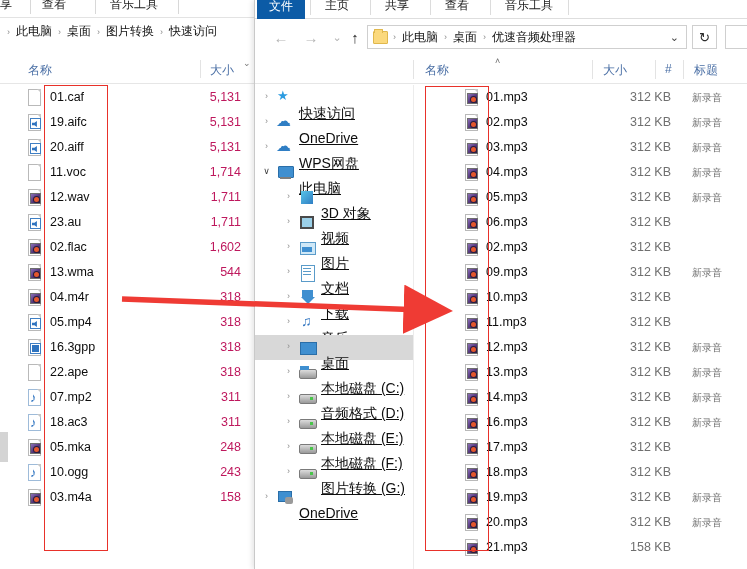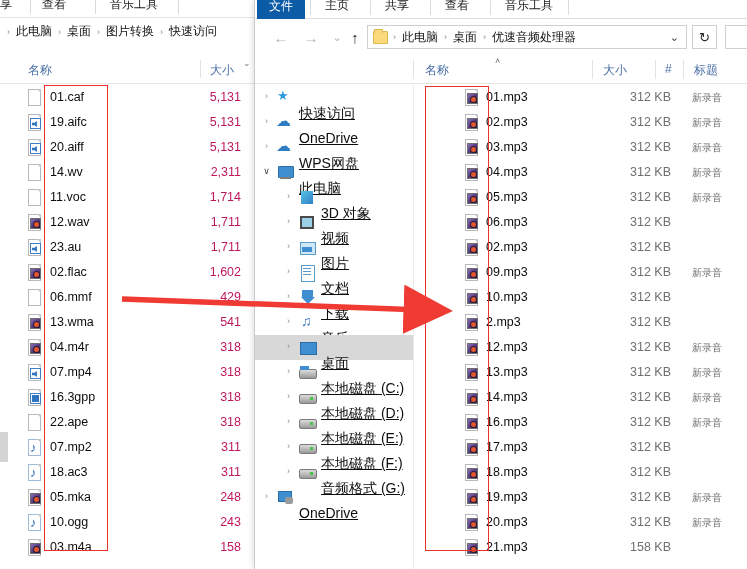--- a/index.html
+++ b/index.html
@@ -386,61 +386,51 @@
           <span class="nm">19.aifc</span>
           <span class="sz">5,131</span>
         </div>
         <div class="lrow">
           <span class="ic"><span class="fico snd"><span class="page"></span><span class="badge"></span></span></span>
           <span class="nm">20.aiff</span>
           <span class="sz">5,131</span>
         </div>
         <div class="lrow">
           <span class="ic"><span class="fico"><span class="page"></span></span></span>
-          <span class="nm">14.wv</span>
-          <span class="sz">2,311</span>
-        </div>
-        <div class="lrow">
-          <span class="ic"><span class="fico"><span class="page"></span></span></span>
           <span class="nm">11.voc</span>
           <span class="sz">1,714</span>
         </div>
         <div class="lrow">
           <span class="ic"><span class="fico wmp"><span class="page"></span><span class="badge"></span></span></span>
           <span class="nm">12.wav</span>
           <span class="sz">1,711</span>
         </div>
         <div class="lrow">
           <span class="ic"><span class="fico snd"><span class="page"></span><span class="badge"></span></span></span>
           <span class="nm">23.au</span>
           <span class="sz">1,711</span>
         </div>
         <div class="lrow">
           <span class="ic"><span class="fico wmp"><span class="page"></span><span class="badge"></span></span></span>
           <span class="nm">02.flac</span>
           <span class="sz">1,602</span>
         </div>
         <div class="lrow">
-          <span class="ic"><span class="fico"><span class="page"></span></span></span>
-          <span class="nm">06.mmf</span>
-          <span class="sz">429</span>
-        </div>
-        <div class="lrow">
           <span class="ic"><span class="fico wmp"><span class="page"></span><span class="badge"></span></span></span>
           <span class="nm">13.wma</span>
-          <span class="sz">541</span>
+          <span class="sz">544</span>
         </div>
         <div class="lrow">
           <span class="ic"><span class="fico wmp"><span class="page"></span><span class="badge"></span></span></span>
           <span class="nm">04.m4r</span>
           <span class="sz">318</span>
         </div>
         <div class="lrow">
           <span class="ic"><span class="fico snd"><span class="page"></span><span class="badge"></span></span></span>
-          <span class="nm">07.mp4</span>
+          <span class="nm">05.mp4</span>
           <span class="sz">318</span>
         </div>
         <div class="lrow">
           <span class="ic"><span class="fico vid"><span class="page"></span><span class="badge"></span></span></span>
           <span class="nm">16.3gpp</span>
           <span class="sz">318</span>
         </div>
         <div class="lrow">
           <span class="ic"><span class="fico"><span class="page"></span></span></span>
           <span class="nm">22.ape</span>
@@ -585,36 +575,36 @@
           <span class="tlbl" style="left: 66px;">桌面</span>
         </div>
         <div class="tnode">
           <span class="exp" style="left: 28px;">›</span>
           <span class="tico diskc" style="position: absolute; left: 44px; top: 4px;"></span>
           <span class="tlbl" style="left: 66px;">本地磁盘 (C:)</span>
         </div>
         <div class="tnode">
           <span class="exp" style="left: 28px;">›</span>
           <span class="tico disk" style="position: absolute; left: 44px; top: 4px;"></span>
-          <span class="tlbl" style="left: 66px;">本地磁盘 (D:)</span>
+          <span class="tlbl" style="left: 66px;">音频格式 (D:)</span>
         </div>
         <div class="tnode">
           <span class="exp" style="left: 28px;">›</span>
           <span class="tico disk" style="position: absolute; left: 44px; top: 4px;"></span>
           <span class="tlbl" style="left: 66px;">本地磁盘 (E:)</span>
         </div>
         <div class="tnode">
           <span class="exp" style="left: 28px;">›</span>
           <span class="tico disk" style="position: absolute; left: 44px; top: 4px;"></span>
           <span class="tlbl" style="left: 66px;">本地磁盘 (F:)</span>
         </div>
         <div class="tnode">
           <span class="exp" style="left: 28px;">›</span>
           <span class="tico disk" style="position: absolute; left: 44px; top: 4px;"></span>
-          <span class="tlbl" style="left: 66px;">音频格式 (G:)</span>
+          <span class="tlbl" style="left: 66px;">图片转换 (G:)</span>
         </div>
         <div class="tnode">
           <span class="exp" style="left: 6px;">›</span>
           <span class="tico net" style="position: absolute; left: 22px; top: 4px;"></span>
           <span class="tlbl" style="left: 44px;">OneDrive</span>
         </div>
       </div>
     <div id="rl-divider"></div>
     <div id="right-list">
         <div class="rrow">
@@ -666,21 +656,21 @@
           <span class="ti">新录音</span>
         </div>
         <div class="rrow">
           <span class="ic"><span class="fico wmp"><span class="page"></span><span class="badge"></span></span></span>
           <span class="nm">10.mp3</span>
           <span class="sz">312 KB</span>
           <span class="ti"></span>
         </div>
         <div class="rrow">
           <span class="ic"><span class="fico wmp"><span class="page"></span><span class="badge"></span></span></span>
-          <span class="nm">2.mp3</span>
+          <span class="nm">11.mp3</span>
           <span class="sz">312 KB</span>
           <span class="ti"></span>
         </div>
         <div class="rrow">
           <span class="ic"><span class="fico wmp"><span class="page"></span><span class="badge"></span></span></span>
           <span class="nm">12.mp3</span>
           <span class="sz">312 KB</span>
           <span class="ti">新录音</span>
         </div>
         <div class="rrow">

